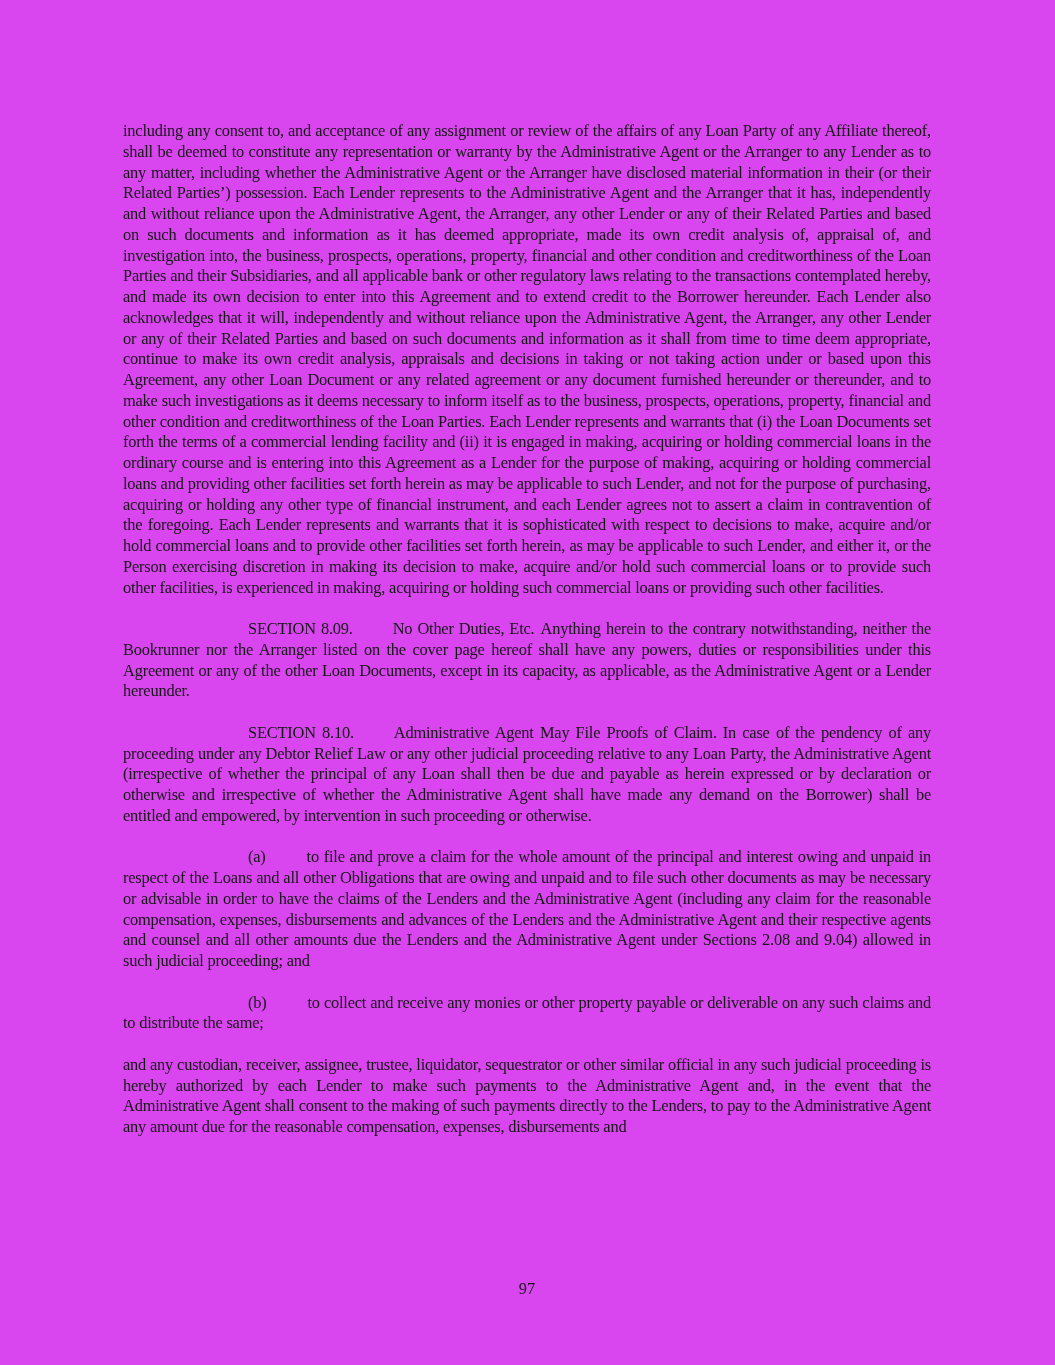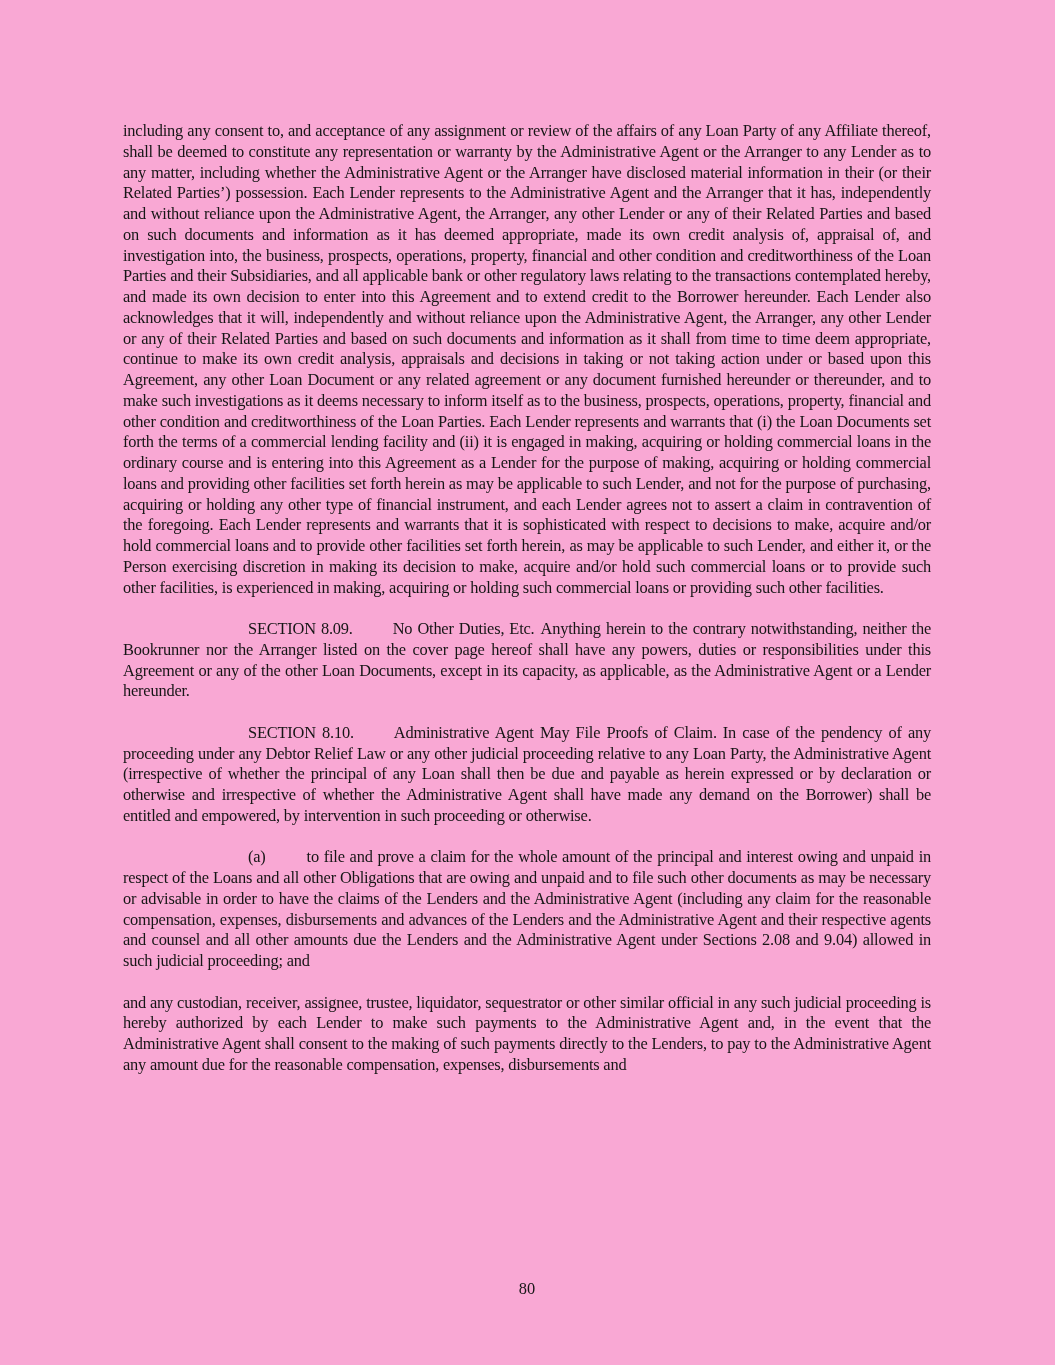--- a/index.html
+++ b/index.html
@@ -4,21 +4,21 @@
 <style>
   html, body {
     margin: 0;
     padding: 0;
     background: #ffffff;
   }
   .page {
     position: relative;
     width: 1055px;
     height: 1365px;
-    background: #f9a8d4;
+    background: #d946ef;
     color: #161616;
     font-family: "Liberation Serif", "DejaVu Serif", serif;
     overflow: hidden;
   }
   .content {
     position: absolute;
     left: 123px;
     top: 121px;
     width: 808px;
     font-size: 16.4px;
@@ -64,19 +64,20 @@
   <div class="content">
 
     <p class="para">including any consent to, and acceptance of any assignment or review of the affairs of any Loan Party of any Affiliate thereof, shall be deemed to constitute any representation or warranty by the Administrative Agent or the Arranger to any Lender as to any matter, including whether the Administrative Agent or the Arranger have disclosed material information in their (or their Related Parties’) possession. Each Lender represents to the Administrative Agent and the Arranger that it has, independently and without reliance upon the Administrative Agent, the Arranger, any other Lender or any of their Related Parties and based on such documents and information as it has deemed appropriate, made its own credit analysis of, appraisal of, and investigation into, the business, prospects, operations, property, financial and other condition and creditworthiness of the Loan Parties and their Subsidiaries, and all applicable bank or other regulatory laws relating to the transactions contemplated hereby, and made its own decision to enter into this Agreement and to extend credit to the Borrower hereunder. Each Lender also acknowledges that it will, independently and without reliance upon the Administrative Agent, the Arranger, any other Lender or any of their Related Parties and based on such documents and information as it shall from time to time deem appropriate, continue to make its own credit analysis, appraisals and decisions in taking or not taking action under or based upon this Agreement, any other Loan Document or any related agreement or any document furnished hereunder or thereunder, and to make such investigations as it deems necessary to inform itself as to the business, prospects, operations, property, financial and other condition and creditworthiness of the Loan Parties. Each Lender represents and warrants that (i) the Loan Documents set forth the terms of a commercial lending facility and (ii) it is engaged in making, acquiring or holding commercial loans in the ordinary course and is entering into this Agreement as a Lender for the purpose of making, acquiring or holding commercial loans and providing other facilities set forth herein as may be applicable to such Lender, and not for the purpose of purchasing, acquiring or holding any other type of financial instrument, and each Lender agrees not to assert a claim in contravention of the foregoing. Each Lender represents and warrants that it is sophisticated with respect to decisions to make, acquire and/or hold commercial loans and to provide other facilities set forth herein, as may be applicable to such Lender, and either it, or the Person exercising discretion in making its decision to make, acquire and/or hold such commercial loans or to provide such other facilities, is experienced in making, acquiring or holding such commercial loans or providing such other facilities.</p>
 
     <p class="para"><span class="tab-indent"></span><span>SECTION 8.09.</span><span class="tab-section"></span><span class="section-title">No Other Duties, Etc</span><span class="after-title">.</span><span>Anything herein to the contrary notwithstanding, neither the Bookrunner nor the Arranger listed on the cover page hereof shall have any powers, duties or responsibilities under this Agreement or any of the other Loan Documents, except in its capacity, as applicable, as the Administrative Agent or a Lender hereunder.</span></p>
 
     <p class="para"><span class="tab-indent"></span><span>SECTION 8.10.</span><span class="tab-section"></span><span class="section-title">Administrative Agent May File Proofs of Claim</span><span class="after-title">.</span><span>In case of the pendency of any proceeding under any Debtor Relief Law or any other judicial proceeding relative to any Loan Party, the Administrative Agent (irrespective of whether the principal of any Loan shall then be due and payable as herein expressed or by declaration or otherwise and irrespective of whether the Administrative Agent shall have made any demand on the Borrower) shall be entitled and empowered, by intervention in such proceeding or otherwise.</span></p>
 
     <p class="para"><span class="tab-indent"></span><span>(a)</span><span class="tab-clause"></span><span>to file and prove a claim for the whole amount of the principal and interest owing and unpaid in respect of the Loans and all other Obligations that are owing and unpaid and to file such other documents as may be necessary or advisable in order to have the claims of the Lenders and the Administrative Agent (including any claim for the reasonable compensation, expenses, disbursements and advances of the Lenders and the Administrative Agent and their respective agents and counsel and all other amounts due the Lenders and the Administrative Agent under Sections 2.08 and 9.04) allowed in such judicial proceeding; and</span></p>
 
+    <p class="para"><span class="tab-indent"></span><span>(b)</span><span class="tab-clause"></span><span>to collect and receive any monies or other property payable or deliverable on any such claims and to distribute the same;</span></p>
 
     <p class="para">and any custodian, receiver, assignee, trustee, liquidator, sequestrator or other similar official in any such judicial proceeding is hereby authorized by each Lender to make such payments to the Administrative Agent and, in the event that the Administrative Agent shall consent to the making of such payments directly to the Lenders, to pay to the Administrative Agent any amount due for the reasonable compensation, expenses, disbursements and</p>
 
   </div>
 
-  <div class="footer"><span>80</span></div>
+  <div class="footer"><span>97</span></div>
 </div>
 
 </body></html>

